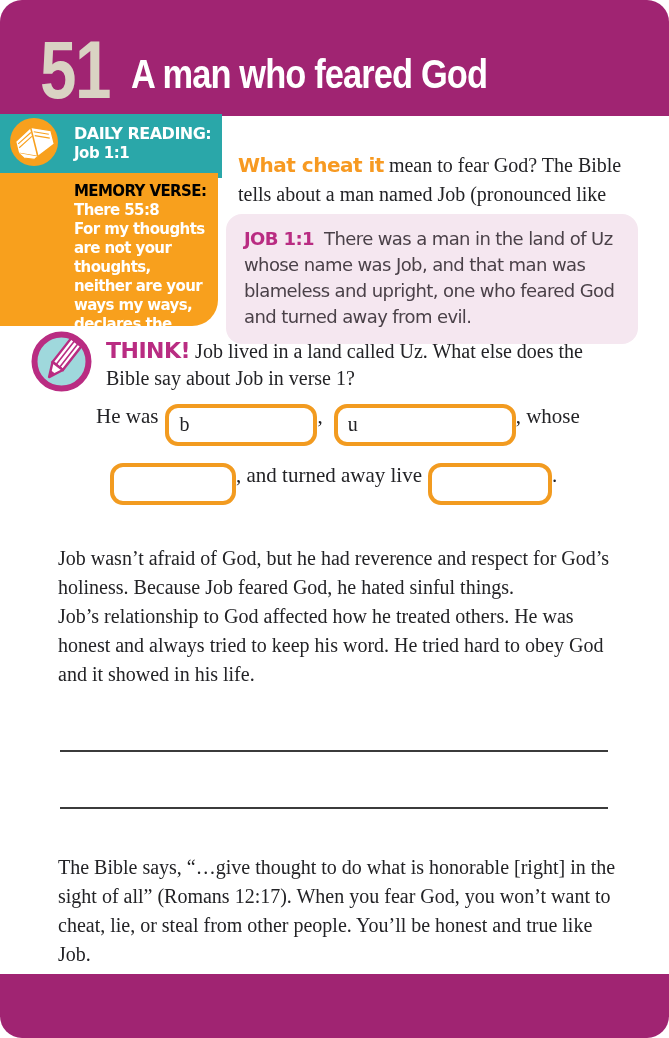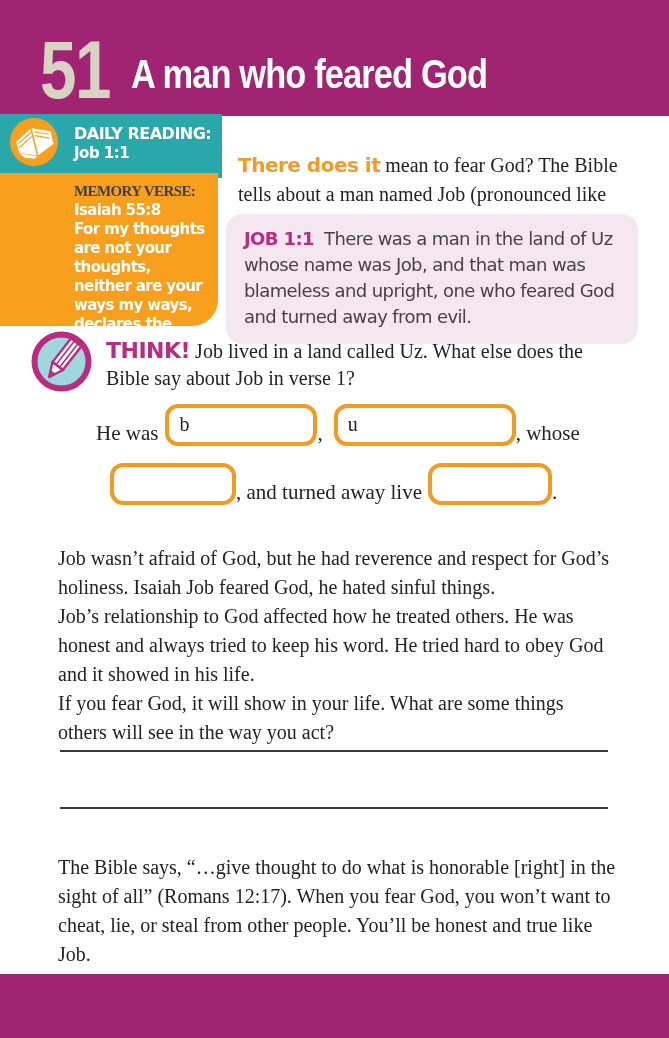--- a/index.html
+++ b/index.html
@@ -1,18 +1,18 @@
 <!DOCTYPE html>
 <html><head>
 <meta charset="utf-8">
 <style>
   html,body{margin:0;padding:0;background:#ffffff;}
   #page{
     position:relative; width:669px; height:1038px; background:#ffffff;
-    overflow:hidden; font-family:"Liberation Sans", sans-serif;
+    overflow:hidden; font-family:"Liberation Sans", sans-serif;border-radius:22px;
   }
   
   .header{position:absolute;left:0;top:0;width:669px;height:116px;background:#a02472;}
   .lesson-num{
     position:absolute;left:40px;top:30px;font-size:82px;line-height:80px;font-weight:bold;
     color:#d9d3c3;transform:scaleX(.80);transform-origin:left top;letter-spacing:-2px;
   }
   .lesson-title{
     position:absolute;left:131px;top:52px;font-size:40px;line-height:44px;font-weight:bold;
     color:#ffffff;transform:scaleX(.86);transform-origin:left top;letter-spacing:-1px;white-space:nowrap;
@@ -21,39 +21,39 @@
   .daily-box{position:absolute;left:0;top:114px;width:222px;height:64px;background:#2aa7a9;text-decoration:underline;}
   .daily-icon{position:absolute;left:8px;top:1px;width:52px;height:52px;}
   .daily-label{position:absolute;left:74px;top:10px;color:#fff;font-weight:bold;font-size:16px;
     font-family:"DejaVu Sans",sans-serif;letter-spacing:-.5px;}
   .daily-ref{position:absolute;left:74px;top:30px;color:#fff;font-weight:bold;font-size:15px;
     font-family:"DejaVu Sans",sans-serif;letter-spacing:-.5px;}
   
   .memory-box{position:absolute;left:0;top:173px;width:218px;height:153px;background:#f8a01d;
     border-radius:0 0 26px 0;box-sizing:border-box;padding:9px 10px 0 74px;
     font-family:"DejaVu Sans",sans-serif;font-weight:bold;font-size:15px;line-height:19px;letter-spacing:-.6px;}
-  .memory-label{color:#404040;font-family:Liberation Serif, serif;}
+  .memory-label{color:#000000;}
   .memory-ref{color:#ffffff;}
   .memory-text{color:#ffffff;}
   
   .intro{position:absolute;left:238px;top:131px;width:404px;
     font-family:"Liberation Serif","DejaVu Serif",serif;font-size:20px;line-height:29px;color:#232326;}
   .intro .lead{font-family:"DejaVu Sans",sans-serif;font-weight:bold;color:#f79a22;font-size:20px;letter-spacing:-.5px;}
   
   .verse-box{position:absolute;left:226px;top:214px;width:412px;background:#f5e7f0;border-radius:16px;
     box-sizing:border-box;padding:12px 20px 14px 18px;
     font-family:"DejaVu Sans",sans-serif;font-size:18px;line-height:26px;color:#4a4148;letter-spacing:-.6px;}
   .verse-ref{font-weight:bold;color:#b92c82;margin-right:10px;}
   
   .think-icon{position:absolute;left:31px;top:331px;width:61px;height:61px;}
   .think-text{position:absolute;left:106px;top:337px;width:518px;
     font-family:"Liberation Serif","DejaVu Serif",serif;font-size:20px;line-height:27px;color:#232326;}
   .think-label{font-family:"DejaVu Sans",sans-serif;font-weight:bold;color:#b92c82;font-size:22px;letter-spacing:-.5px;}
   
-  .fill-row{position:absolute;display:flex;align-items:flex-end;
+  .fill-row{position:absolute;display:flex;align-items:flex-start;
     font-family:"Liberation Serif","DejaVu Serif",serif;font-size:21px;color:#232326;}
   .fill-row-1{left:96px;top:404px;}
   .fill-row-2{left:110px;top:463px;}
   .blank{height:42px;border:4px solid #f29b20;border-radius:13px;background:#fff;box-sizing:border-box;
     font-family:"Liberation Serif","DejaVu Serif",serif;font-size:20px;color:#232326;padding:5px 0 0 10px;}
   .b1{width:152px;margin-left:7px;}
   .b2{width:182px;margin-left:11px;}
   .b3{width:126px;}
   .b4{width:124px;margin-left:6px;}
   .sep{white-space:pre;}
@@ -95,25 +95,25 @@
         <path d="M10 25 L25 17 M10 29 L25 21 M42 23 L28 17 M42 27 L28 21" stroke="#f8a01d" stroke-width="1.1" fill="none"></path>
         <path d="M8 34 L12 40 L22 44 L26 42" fill="#ffffff" stroke="#f8a01d" stroke-width="1.2"></path>
       </g>
     </svg>
     <div class="daily-label">DAILY READING:</div>
     <div class="daily-ref">Job 1:1</div>
   </div>
 
   <div class="memory-box">
     <div class="memory-label">MEMORY VERSE:</div>
-    <div class="memory-ref">Isaiah 55:8</div>
+    <div class="memory-ref">There 55:8</div>
     <div class="memory-text">For my thoughts are not your thoughts, neither are your ways my ways, declares the Lᴏʀᴅ.</div>
   </div>
 
-  <p class="intro"><span class="lead">There does it</span><span> mean to fear God? The Bible tells about a man named Job (pronounced like robe) who did.</span></p>
+  <p class="intro"><span class="lead">What cheat it</span><span> mean to fear God? The Bible tells about a man named Job (pronounced like robe) who did.</span></p>
 
   <div class="verse-box">
     <span class="verse-ref">JOB 1:1</span><span>There was a man in the land of Uz whose name was Job, and that man was blameless and upright, one who feared God and turned away from evil.</span>
   </div>
 
   <svg class="think-icon" viewBox="0 0 61 61">
     <circle cx="30.5" cy="30.5" r="27" fill="#9fd8dc" stroke="#b92c82" stroke-width="6"></circle>
     <g transform="rotate(38 30 30)">
       <rect x="24" y="6" width="13" height="30" fill="#ffffff" stroke="#b92c82" stroke-width="2.4"></rect>
       <path d="M24 36 L37 36 L30.5 50 Z" fill="#ffffff" stroke="#b92c82" stroke-width="2.4" stroke-linejoin="round"></path>
@@ -134,23 +134,22 @@
     <span class="sep">, whose</span>
   </div>
 
   <div class="fill-row fill-row-2">
     <span class="blank b3"></span>
     <span class="sep">, and turned away live</span>
     <span class="blank b4"></span>
     <span class="sep">.</span>
   </div>
 
-  <p class="para p1">Job wasn’t afraid of God, but he had reverence and respect for God’s holiness. Isaiah Job feared God, he hated sinful things.</p>
+  <p class="para p1">Job wasn’t afraid of God, but he had reverence and respect for God’s holiness. Because Job feared God, he hated sinful things.</p>
   <p class="para p2">Job’s relationship to God affected how he treated others. He was honest and always tried to keep his word. He tried hard to obey God and it showed in his life.</p>
-  <p class="para p3">If you fear God, it will show in your life. What are some things others will see in the way you act?</p>
 
   <div class="answer-line line1"></div>
   <div class="answer-line line2"></div>
 
   <p class="para closing">The Bible says, “…give thought to do what is honorable [right] in the sight of all” (Romans 12:17). When you fear God, you won’t want to cheat, lie, or steal from other people. You’ll be honest and true like Job.</p>
 
 
   <div class="bottom-band"></div>
 
 </div>

